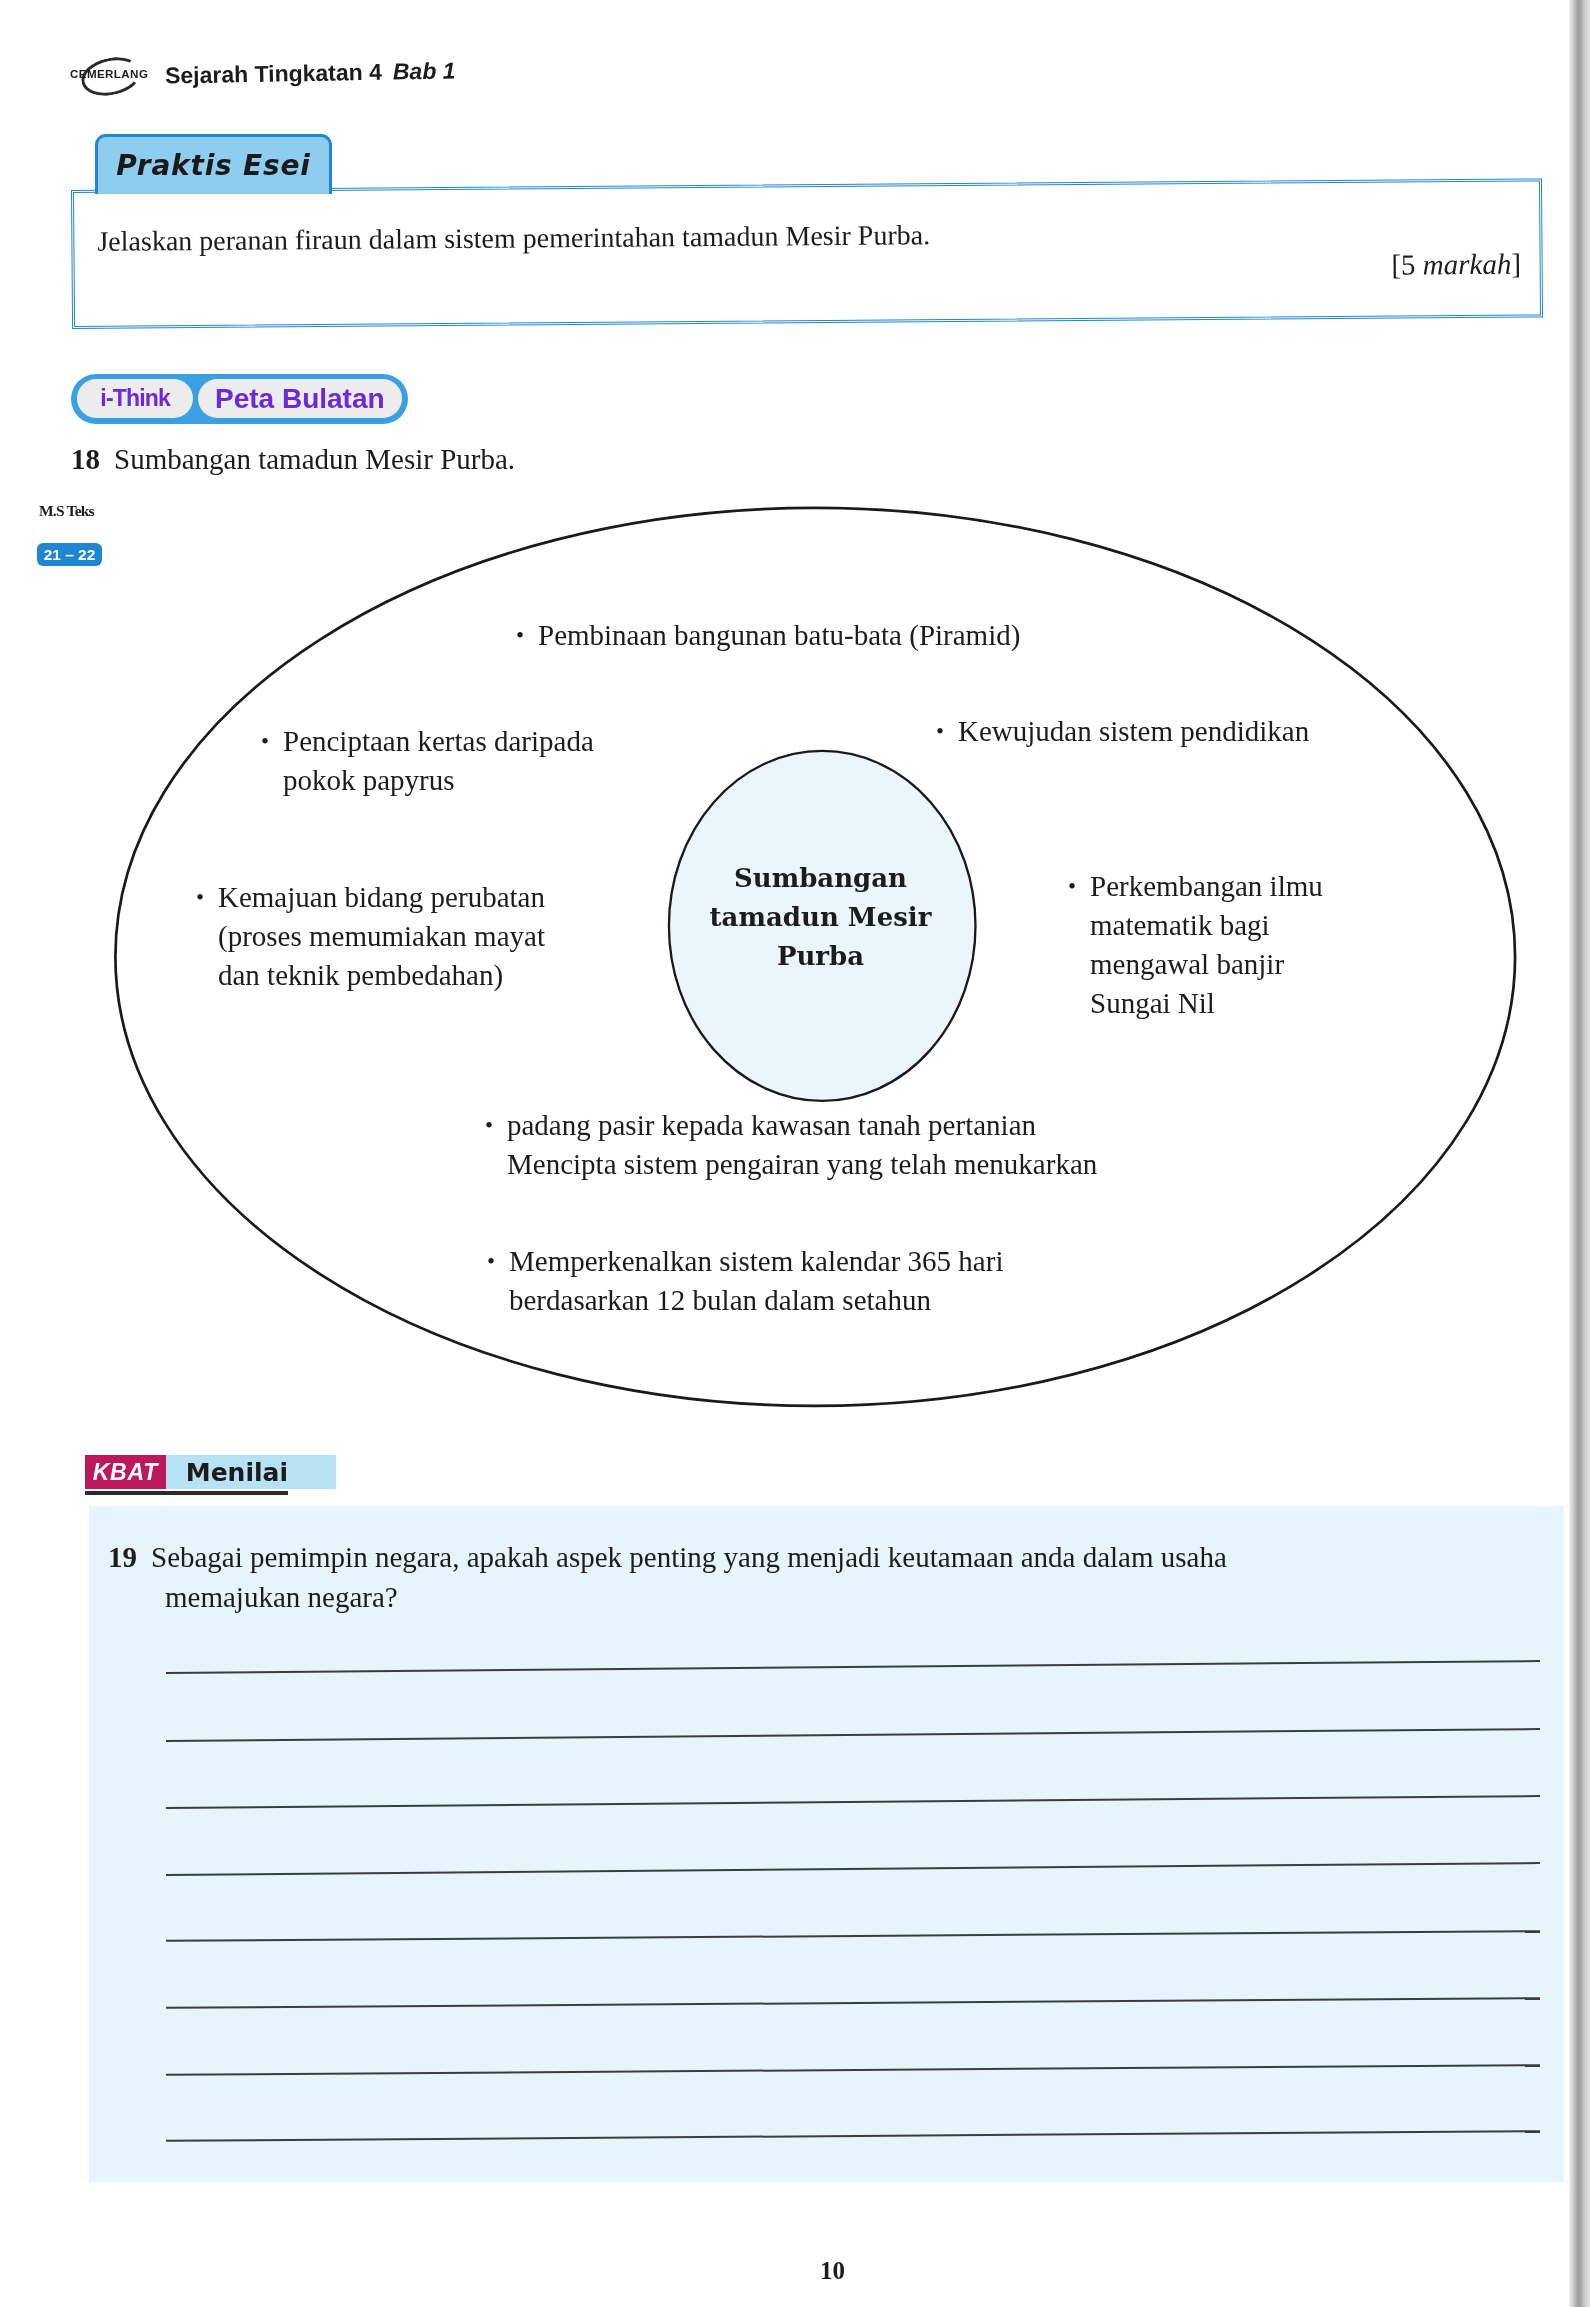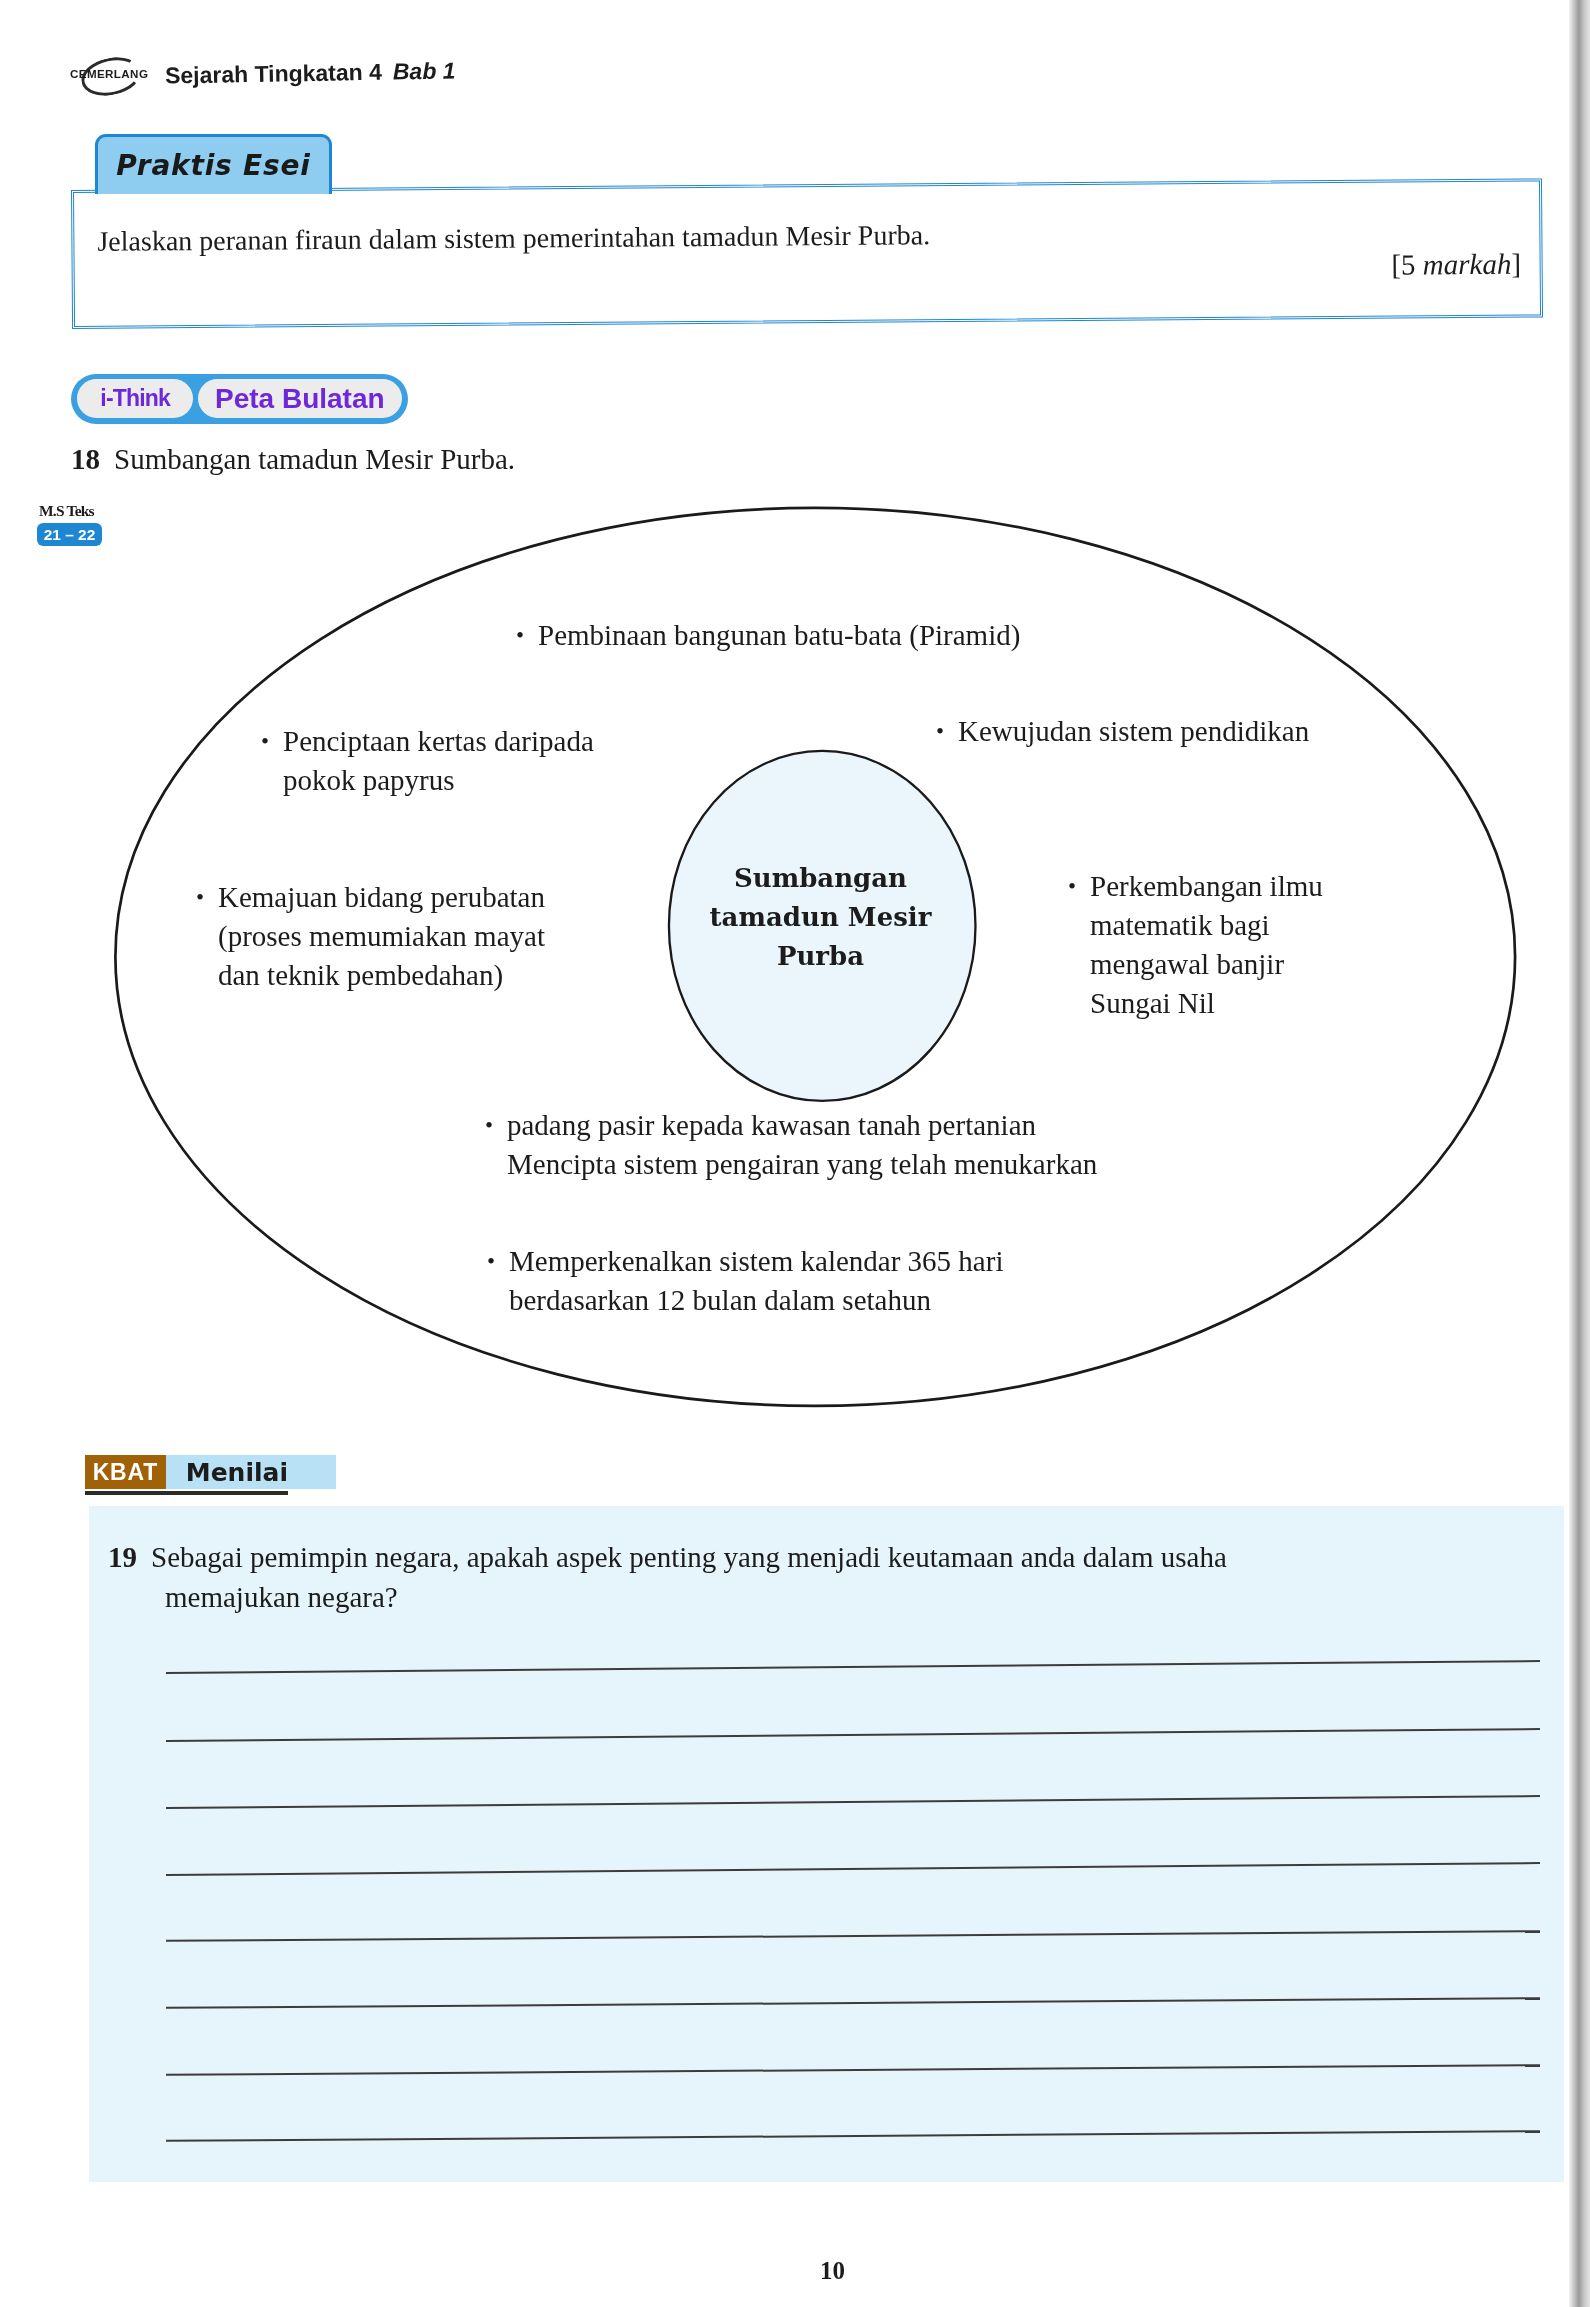--- a/index.html
+++ b/index.html
@@ -52,35 +52,35 @@
     background: #ececec; border-radius: 19.4px; height: 39px; display: flex; align-items: center; justify-content: center;
     font-family: "Liberation Sans", sans-serif; font-weight: bold; color: #6d28d9;
   }
   .pill-ithink { width: 116px; font-size: 23px; letter-spacing: -0.8px; }
   .pill-peta { flex: 1; font-size: 28px; }
 
   .q18 { left: 71px; top: 443px; font-size: 29px; font-family: "Liberation Serif", serif; }
   .q-num { font-weight: bold; margin-right: 14px; }
 
   .ms-teks { left: 39px; top: 502px; font-family: "Liberation Serif", serif; font-weight: bold; font-size: 15.5px; letter-spacing: -0.8px; }
-  .ms-badge { left: 37px; top: 523px; width: 65px; height: 23px; background: #1f86d1; border-radius: 6.2px;
+  .ms-badge { left: 37px; top: 543px; width: 65px; height: 23px; background: #1f86d1; border-radius: 6.2px;
     color: #fff; font-family: "Liberation Sans", sans-serif; font-weight: bold; font-size: 15.5px; display: flex; align-items: center; justify-content: center; }
 
   
   .circle-map { left: 0; top: 0; width: 1591px; height: 2307px; pointer-events: none; }
   .map-item { position: absolute; font-family: "Liberation Serif", serif; font-size: 29px; line-height: 39px; }
   .map-item .bullet { position: absolute; left: -22px; top: 0; font-size: 23px; }
   .center-text {
     position: absolute; left: 681px; top: 859px; width: 279px; text-align: center;
     font-family: "DejaVu Serif", serif; font-weight: bold; font-size: 26px; line-height: 39px;
   }
 
   
   .kbat { left: 85px; top: 1455px; display: flex; height: 34px; }
-  .kbat-dark { background: #a16207; color: #fff; font-family: "Liberation Sans", sans-serif; font-weight: bold; font-size: 23px; padding: 0 7.7px; display: flex; align-items: center; letter-spacing: 0.8px; }
+  .kbat-dark { background: #be185d; color: #fff; font-family: "Liberation Sans", sans-serif; font-weight: bold; font-size: 23px; padding: 0 7.7px; display: flex; align-items: center; letter-spacing: 0.8px; font-style: italic; }
   .kbat-light { background: #b9e1f5; color: #1c1c1c; font-family: "DejaVu Sans", sans-serif; font-weight: bold; font-size: 25px; padding: 0 20px 0 20px; display: flex; align-items: center; width: 130px; }
   .kbat-rule { left: 85px; top: 1491px; width: 203px; height: 3.9px; background: #2a2a2a; }
 
   .answer-area { left: 89px; top: 1506px; width: 1475px; height: 676px; background: #e6f5fc; }
   .q19 { left: 108px; top: 1537px; width: 1424px; font-family: "Liberation Serif", serif; font-size: 29px; line-height: 40px; text-align: justify; text-align-last: left; }
   .q19 .q-num { margin-right: 14px; }
   .q19 .cont { display: block; padding-left: 57px; }
   .answer-line { position: absolute; left: 166px; width: 1374px; height: 2.3px; background: #3c3c3c; }
 
   .page-number { left: 813px; top: 2257px; width: 39px; text-align: center; font-family: "Liberation Serif", serif; font-weight: bold; font-size: 25px; }

